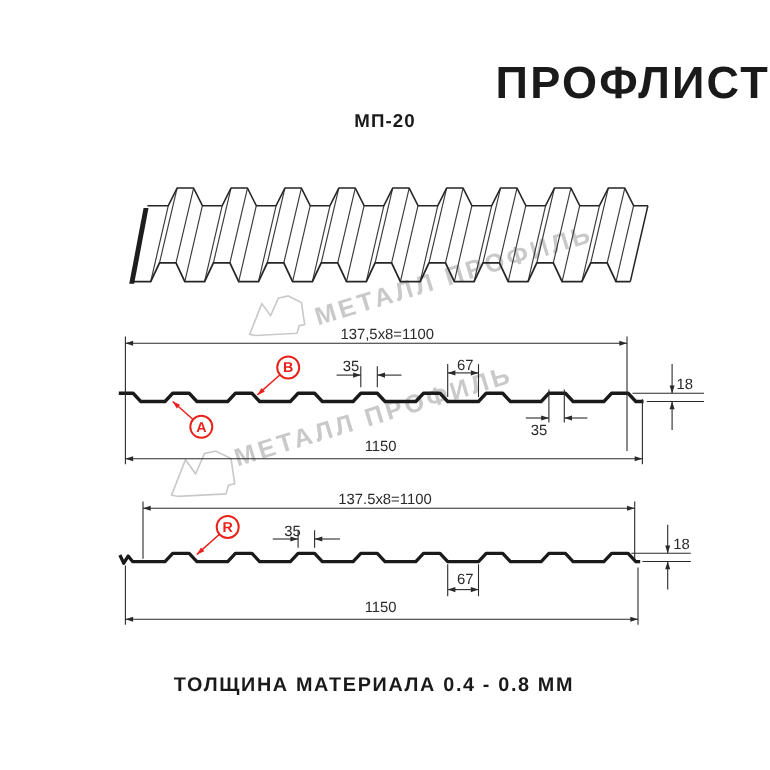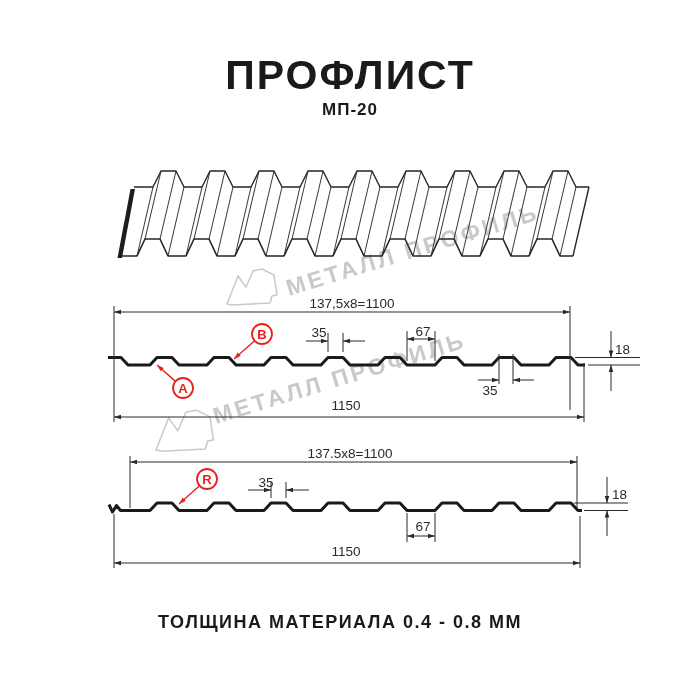--- a/index.html
+++ b/index.html
@@ -1,18 +1,18 @@
 <!DOCTYPE html>
 <html style="--bg: #ffffff; --ink: #1a1a1a; --dim: #2a2a2a; --accent: #e8221b; --wm: #c9c9c9;"><head>
 <meta charset="utf-8">
 <style>
   html,body{margin:0;padding:0;background:#fff;}
   #stage{position:relative;width:700px;height:700px;background:var(--bg,#fff);overflow:hidden;
          font-family:"Liberation Sans", sans-serif;}
-  .page-title{position:absolute;left:0;top:52px;width:700px;text-align:center;
+  .page-title{position:absolute;left:0;top:52px;width:700px;text-align:right;
               font-size:41px;font-weight:800;letter-spacing:2px;color:var(--ink,#161616);}
   .page-subtitle{position:absolute;left:0;top:100px;width:700px;text-align:center;
               font-size:17px;font-weight:700;letter-spacing:1px;color:var(--ink,#222);}
   .page-footer{position:absolute;left:0;top:612px;width:680px;text-align:center;
               font-size:18px;font-weight:600;letter-spacing:1.5px;color:var(--ink,#262626);}
   svg{position:absolute;left:0;top:0;}
   text.dim{font-family:"Liberation Sans",sans-serif;font-size:13.5px;fill:var(--dim,#2a2a2a);}
   text.redlbl{font-family:"Liberation Sans",sans-serif;font-size:13px;font-weight:700;fill:var(--accent,#e8221b);}
   text.wm{font-family:"Liberation Sans",sans-serif;font-size:23px;font-weight:700;
           letter-spacing:3px;fill:var(--wm,#c9c9c9);}

